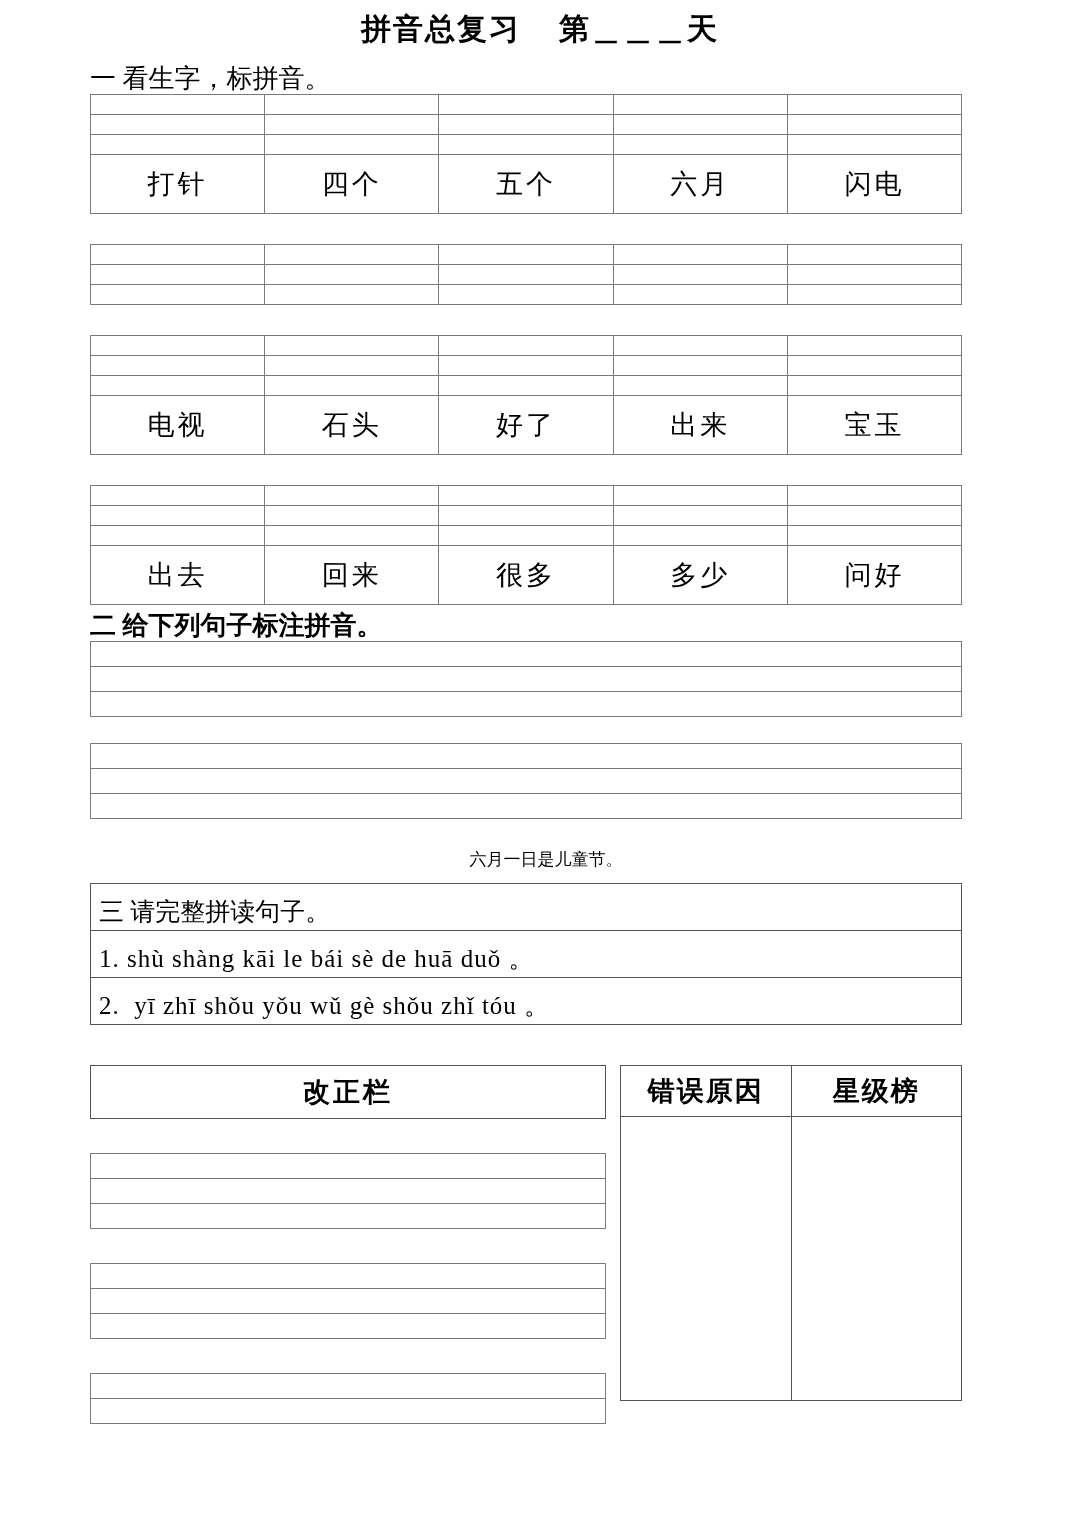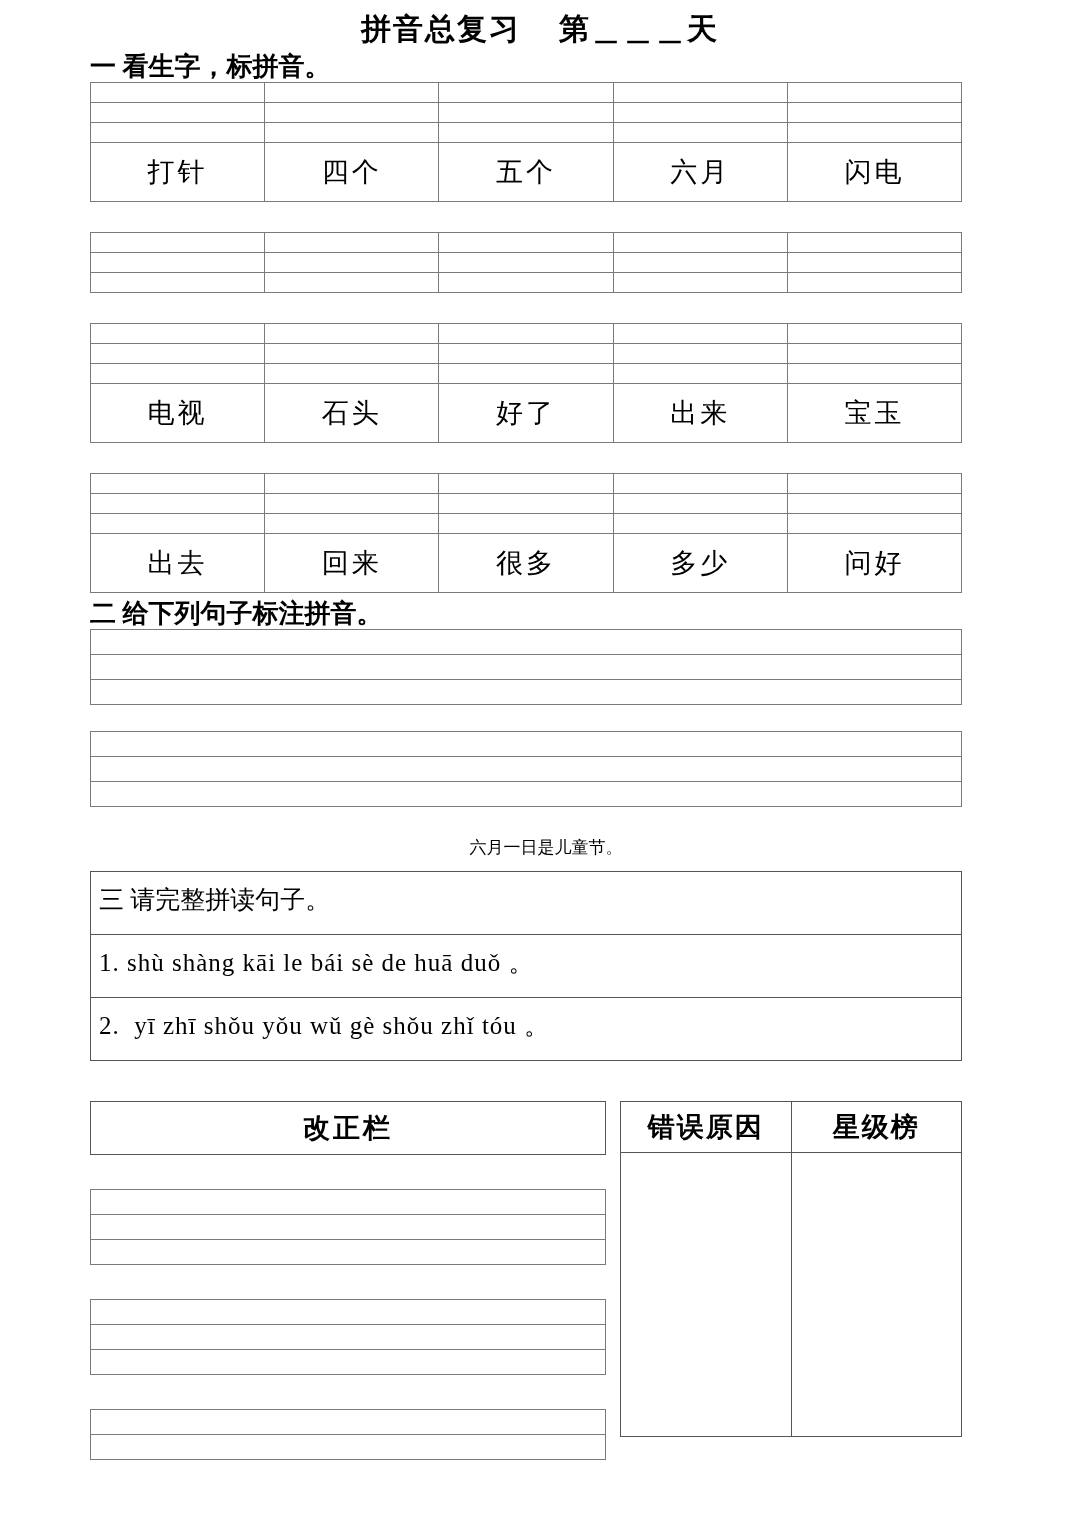--- a/index.html
+++ b/index.html
@@ -33,21 +33,21 @@
     white-space: pre;
   }
 
   
   .section-heading {
     font-size: 26px;
     line-height: 1.15;
     margin-left: 90px;
     white-space: pre;
   }
-  .sec1 { margin-top: 8px; font-weight: bold; }
+  .sec1 { margin-top: 20px; }
   .sec2 { margin-top: 6px; font-weight: bold; }
 
   
   .word-table {
     width: 872px;
     margin-left: 90px;
     border-collapse: collapse;
     table-layout: fixed;
   }
   .word-table td {
@@ -90,21 +90,21 @@
 
   
   .sent-table {
     width: 872px;
     margin-left: 90px;
     border-collapse: collapse;
     table-layout: fixed;
   }
   .sent-table td {
     border: 1px solid #555555;
-    padding: 8px 0 16px 8px;
+    padding: 8px 0 0 8px;
     font-size: 25px;
     line-height: 1.25;
     height: 38px;
     vertical-align: middle;
     white-space: pre;
   }
   .sent-table td.pinyin {
     font-family: "Liberation Serif", "DejaVu Serif", serif;
     letter-spacing: 1px;
   }

